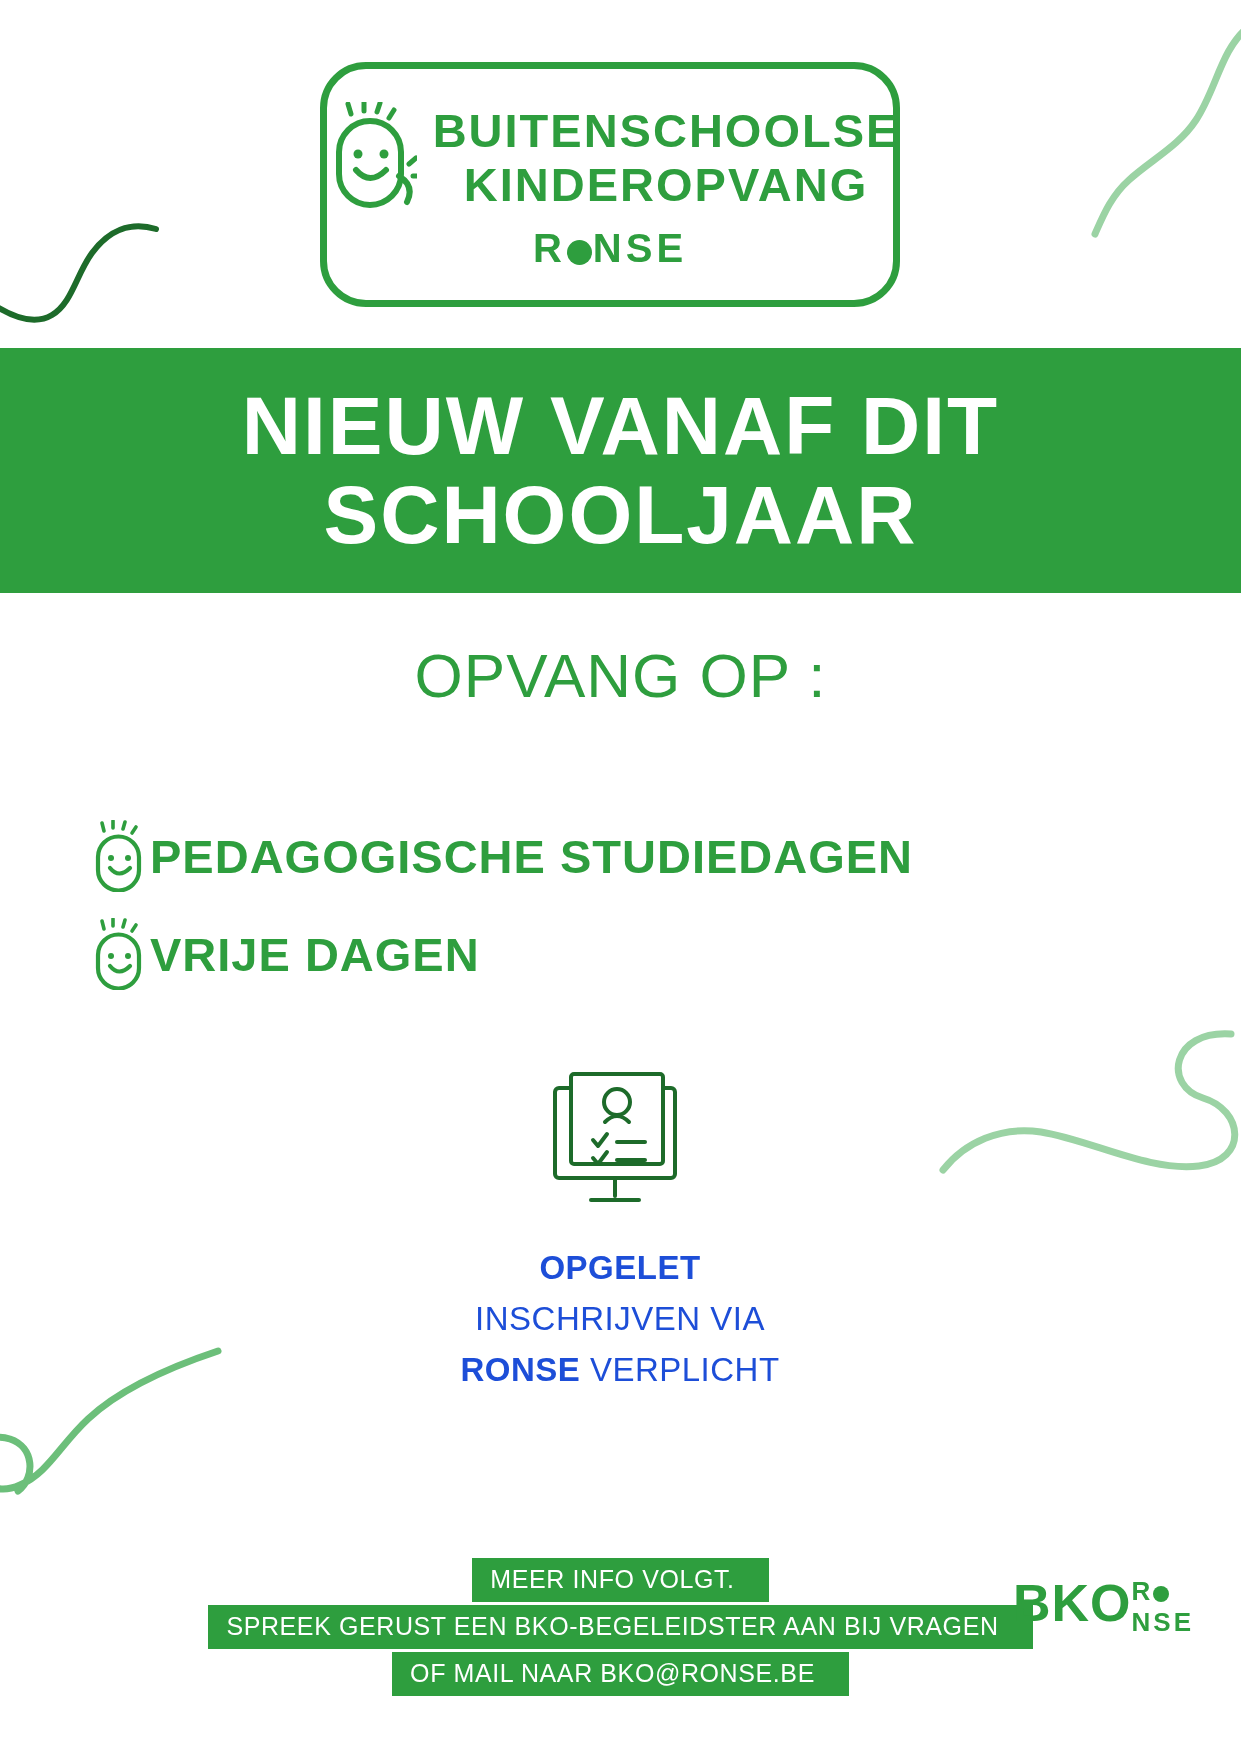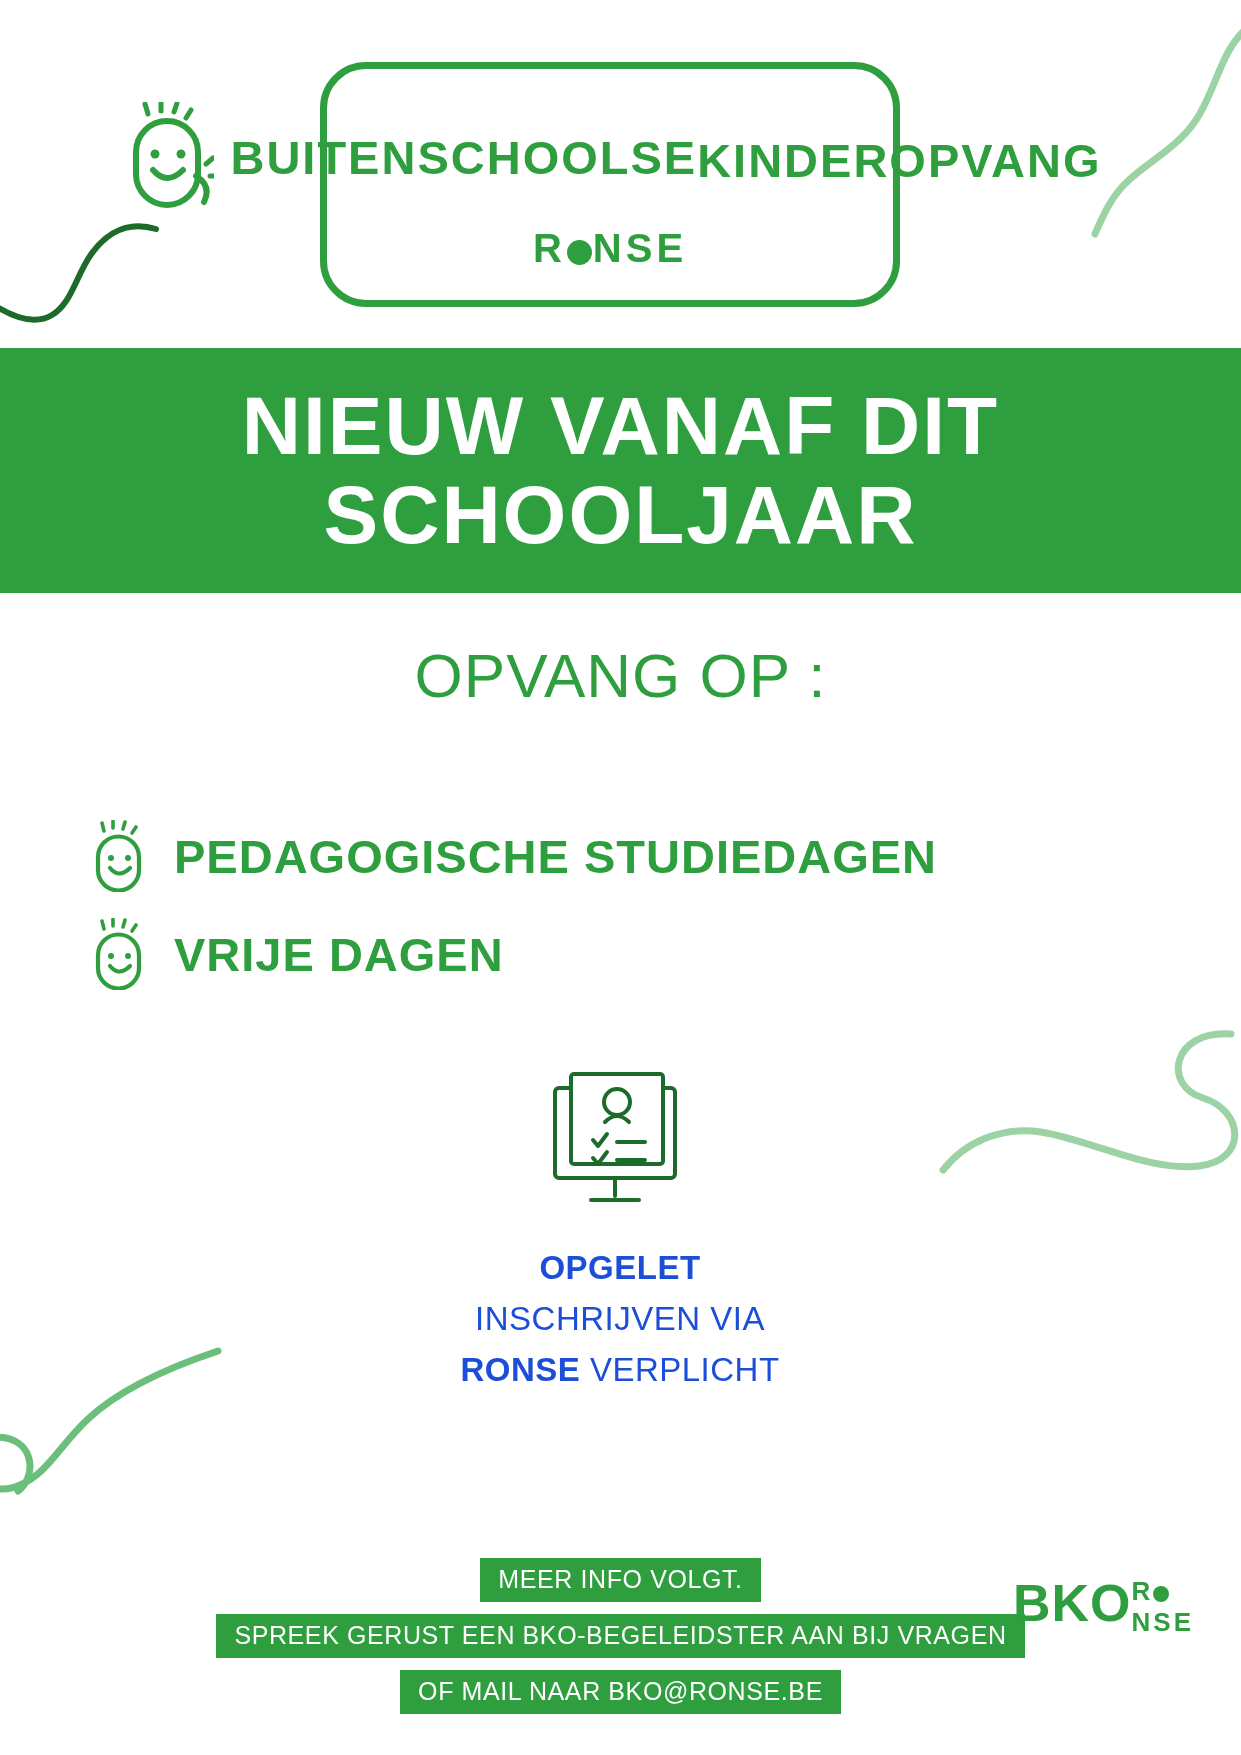--- a/index.html
+++ b/index.html
@@ -55,20 +55,21 @@
     gap: 16px;
     margin-top: 4px;
   }
   .logo-face {
     width: 96px;
     height: 110px;
     flex: 0 0 auto;
   }
   .logo-words {
     display: flex;
+    flex-direction: column;
     align-items: center;
     color: #2e9e3e;
     line-height: 1.0;
   }
   .logo-line1 {
     font-size: 47px;
     font-weight: bold;
     letter-spacing: 2px;
   }
   .logo-line2 {
@@ -132,21 +133,20 @@
   
   .bullets {
     position: absolute;
     left: 88px;
     top: 820px;
     width: 1000px;
   }
   .bullet {
     display: flex;
     align-items: center;
-    gap: 24px;
     margin-bottom: 26px;
   }
   .bullet-face {
     width: 62px;
     height: 72px;
     flex: 0 0 auto;
   }
   .bullet-label {
     color: #2e9e3e;
     font-size: 47px;
@@ -193,24 +193,24 @@
     width: 1241px;
     display: flex;
     flex-direction: column;
     align-items: center;
   }
   .footer-bar {
     background: #2e9e3e;
     color: #ffffff;
     font-size: 25px;
     letter-spacing: 0.6px;
-    padding: 7px 18px 8px 18px;
+    padding: 7px 34px 8px 18px;
     text-align: center;
     white-space: nowrap;
-    margin-bottom: 12px;
+    margin-bottom: 3px;
   }
 
   
   .bko-badge {
     position: absolute;
     right: 58px;
     top: 1560px;
     width: 170px;
     display: flex;
     flex-direction: row;

